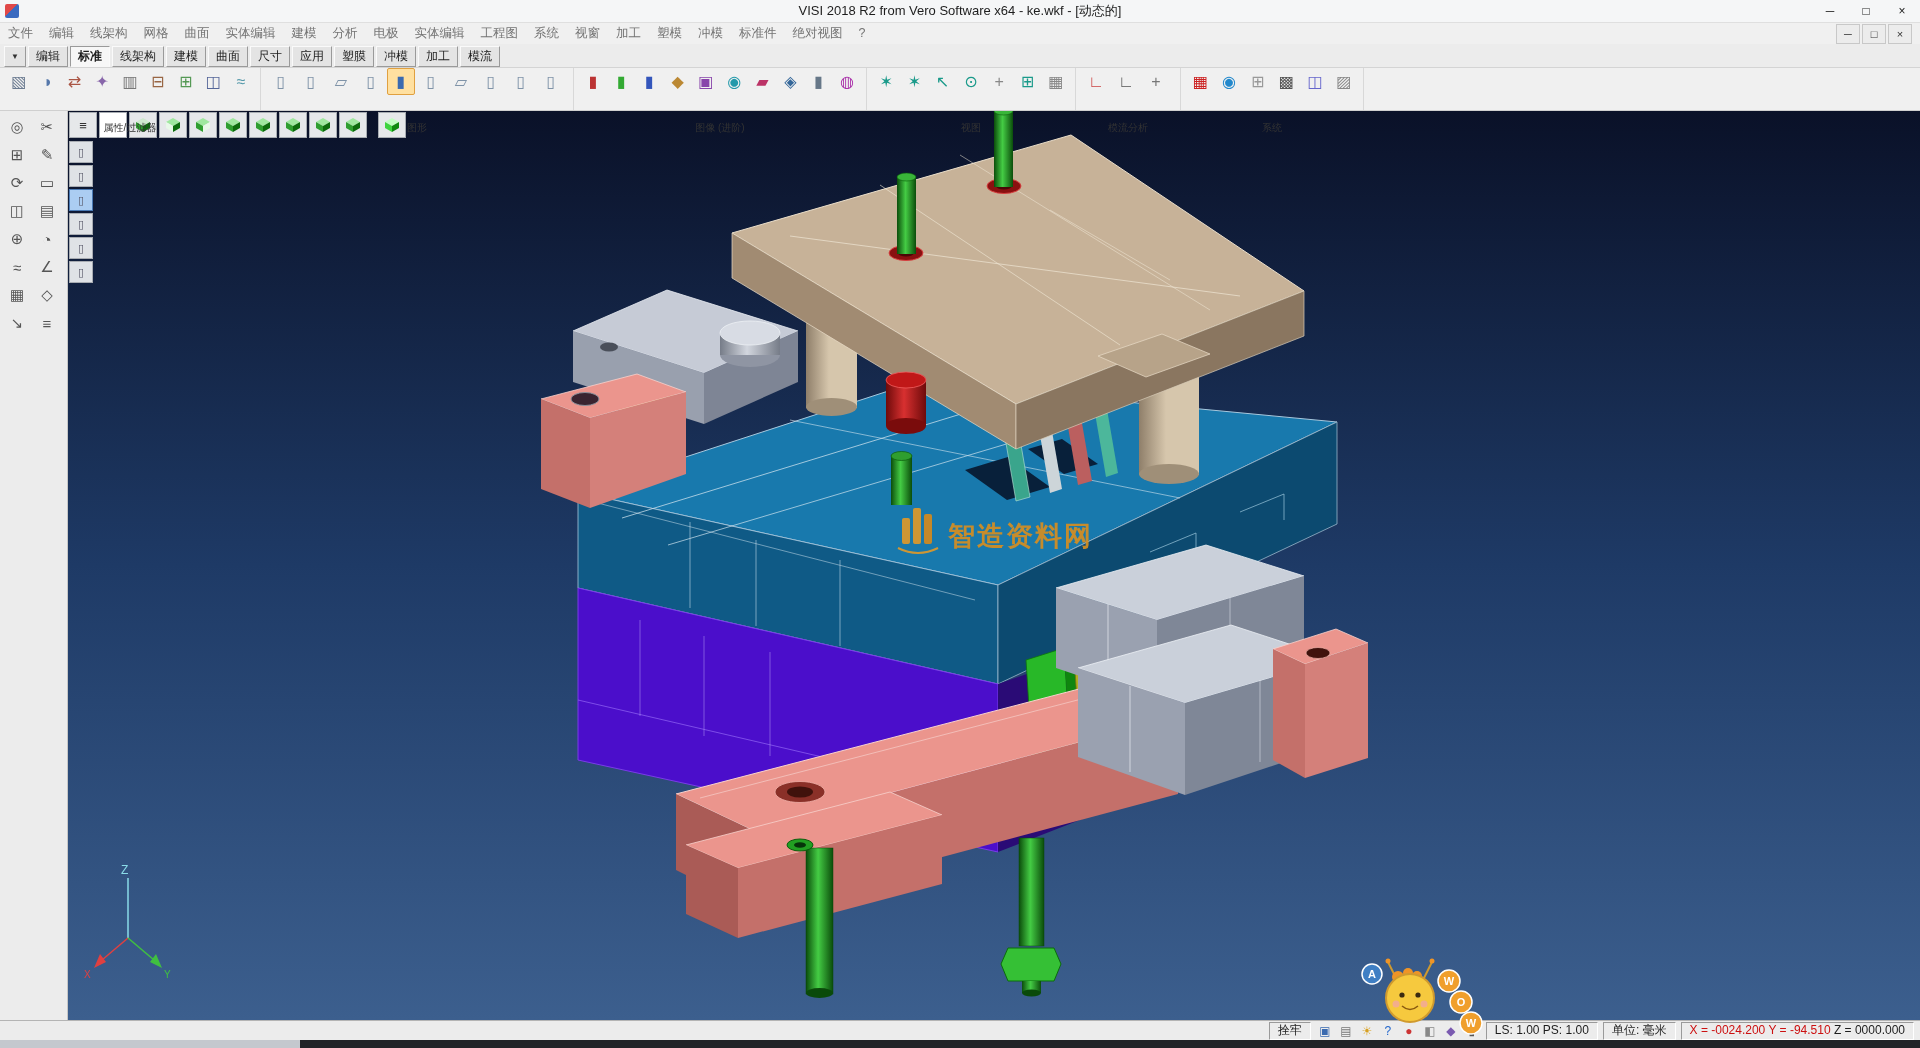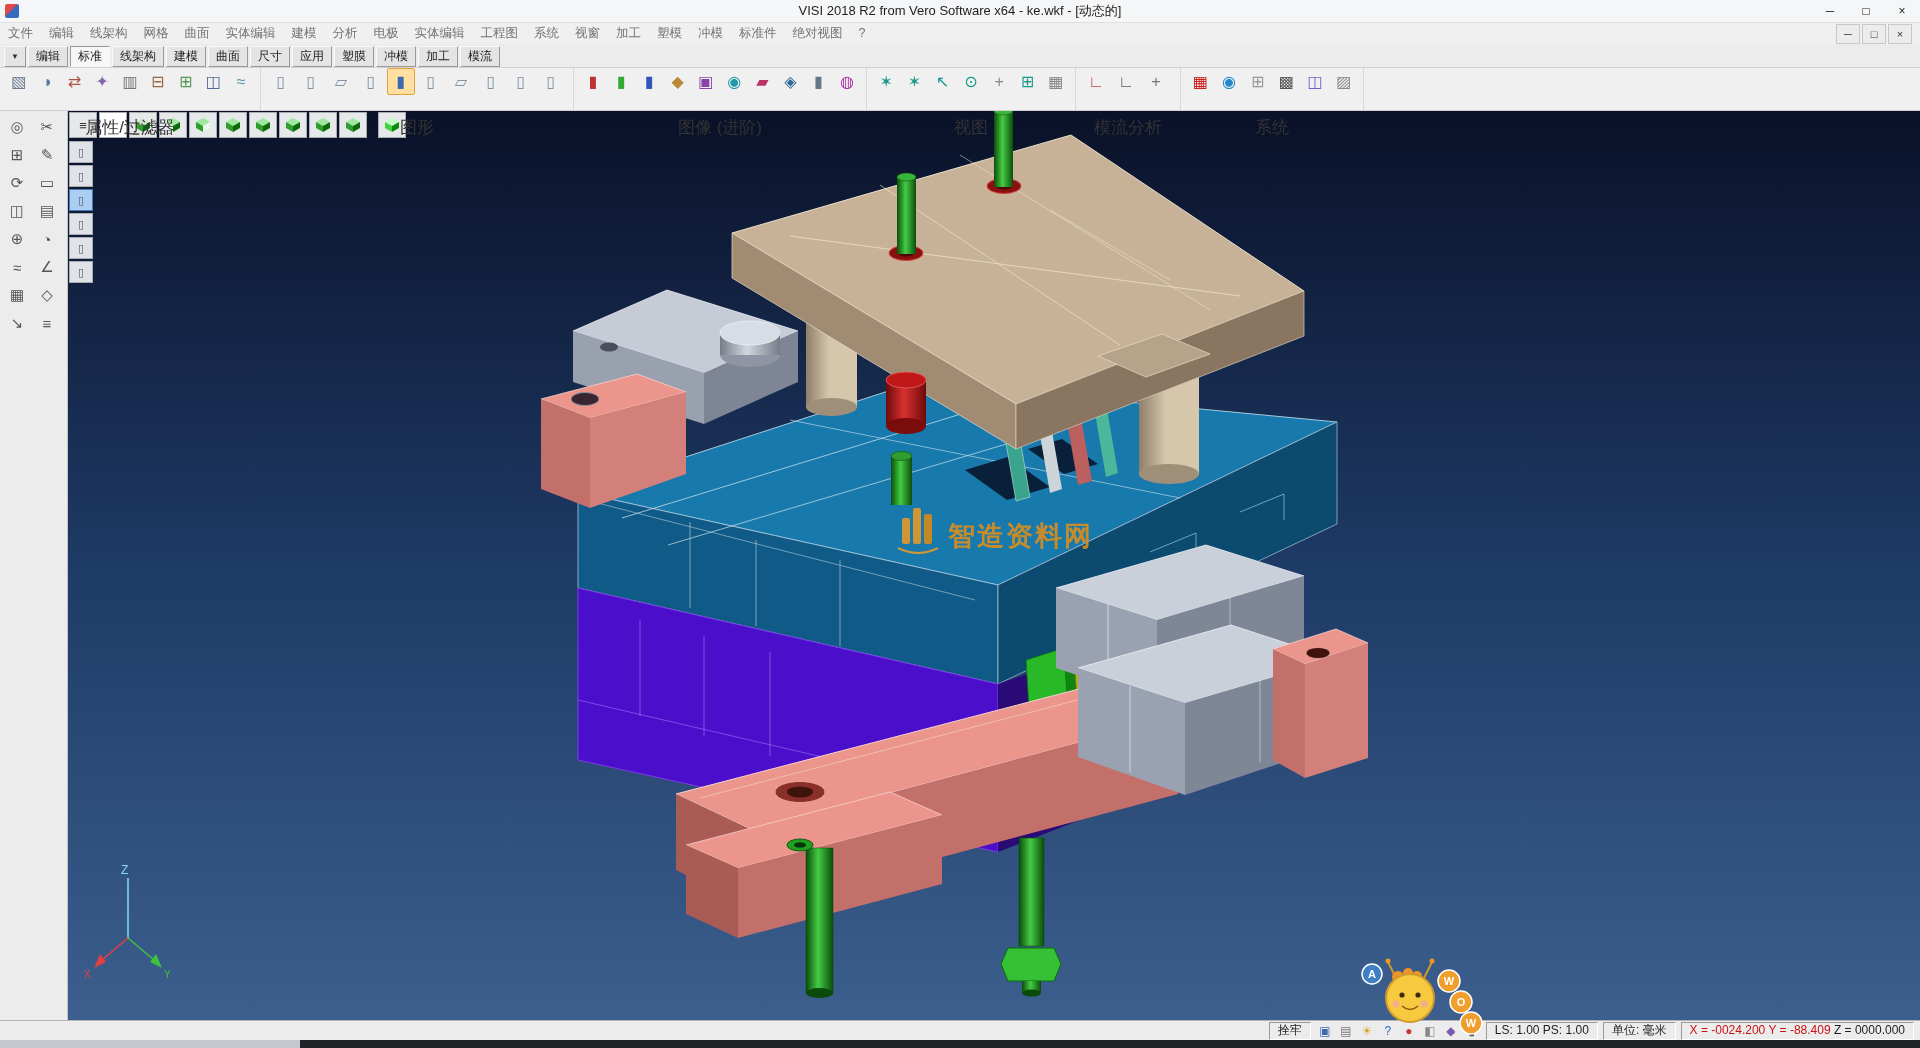--- a/index.html
+++ b/index.html
@@ -24,31 +24,31 @@
   .mdi-btn{width:22px;height:18px;text-align:center;line-height:18px;border:1px solid #c8c8c8;
     background:#ececec;margin-left:2px;}
 
   
   .tabbar{position:absolute;left:0;top:44px;right:0;height:23px;background:#ececec;display:flex;
     align-items:flex-end;padding-left:4px;gap:2px;border-bottom:1px solid #d4d4d4;z-index:48;}
   .tab-dropdown{width:20px;height:19px;display:flex;align-items:center;justify-content:center;
     font-size:8px;color:#333;background:#e4e4e4;border:1px solid;border-color:#fafafa #9a9a9a #9a9a9a #fafafa;}
   .tab{height:19px;padding:0 7px;display:flex;align-items:center;font-size:12px;color:#1d1d1d;
     background:#e4e4e4;border:1px solid;border-color:#fafafa #9a9a9a #9a9a9a #fafafa;white-space:nowrap;}
-  .tab.active{background:#f7f7f7;border-color:#9a9a9a #fafafa #f7f7f7 #9a9a9a;font-weight:normal;}
+  .tab.active{background:#f7f7f7;border-color:#9a9a9a #fafafa #f7f7f7 #9a9a9a;font-weight:bold;}
 
   
   .ribbon{position:absolute;left:0;top:67px;right:0;height:43px;background:#f0f0f0;
     border-bottom:1px solid #cfcfcf;display:flex;z-index:47;}
   .rgroup{display:flex;flex-direction:column;border-right:1px solid #d8d8d8;padding:1px 6px 0;}
   .rgroup-icons{display:flex;gap:2px;align-items:center;height:28px;}
   .ricon{width:26px;height:25px;display:flex;align-items:center;justify-content:center;
     font-size:16px;border:1px solid transparent;border-radius:2px;color:#555;}
   .ricon.active{background:#ffe0a0;border-color:#e0a040;}
-  .rgroup-label{text-align:center;font-size:17px;color:#333;height:13px;line-height:12px;margin-top:27px;}
+  .rgroup-label{text-align:center;font-size:10px;color:#333;height:13px;line-height:12px;margin-top:27px;}
 
   
   .leftbar{position:absolute;left:0;top:110px;width:67px;height:910px;background:#ececec;
     border-right:1px solid #c6c6c6;z-index:10;}
   .leftbar-grid{display:grid;grid-template-columns:28px 28px;gap:2px;padding:4px 3px;}
   .ltool{width:28px;height:26px;display:flex;align-items:center;justify-content:center;
     font-size:15px;color:#555;}
 
   
   .viewport{position:absolute;left:67px;top:110px;width:1853px;height:910px;background:#10204a;}
@@ -546,21 +546,21 @@
         <span class="sb-icon" style="color: rgb(34, 102, 204);">?</span>
         <span class="sb-icon" style="color: rgb(204, 51, 51);">●</span>
         <span class="sb-icon" style="color: rgb(136, 136, 136);">◧</span>
         <span class="sb-icon" style="color: rgb(122, 90, 176);">◆</span>
         <span class="sb-icon" style="color: rgb(85, 85, 85);">▮</span>
       </span>
     <span class="sb-item">LS: 1.00 PS: 1.00</span>
     <span class="sb-item">单位: 毫米</span>
     <span class="sb-item">
       <span class="coord-x">X = -0024.200</span>
-      <span class="coord-y">Y = -88.409</span>
+      <span class="coord-y">Y = -94.510</span>
       <span class="coord-z">Z = 0000.000</span>
     </span>
   </div>
 
   <div class="bottomstrip">
     <div class="bottom-thumb"></div>
   </div>
 
   <svg class="mascot-svg" viewBox="1350 945 150 103">
     <circle cx="1372" cy="974" r="10" fill="#3f7fc4" stroke="#ffffff" stroke-width="1.5"></circle>

